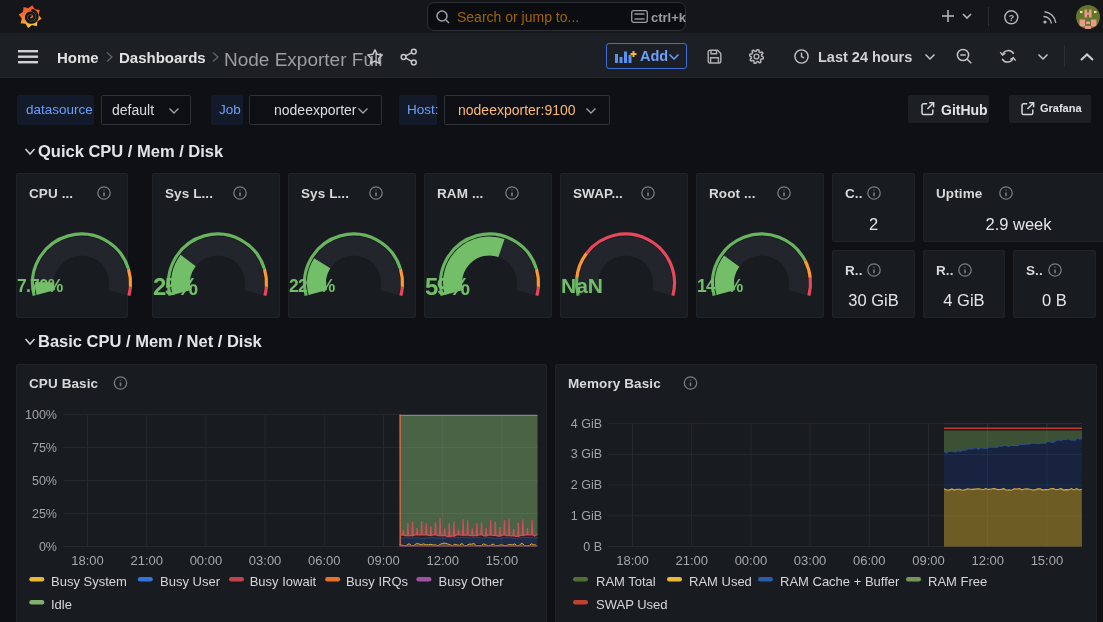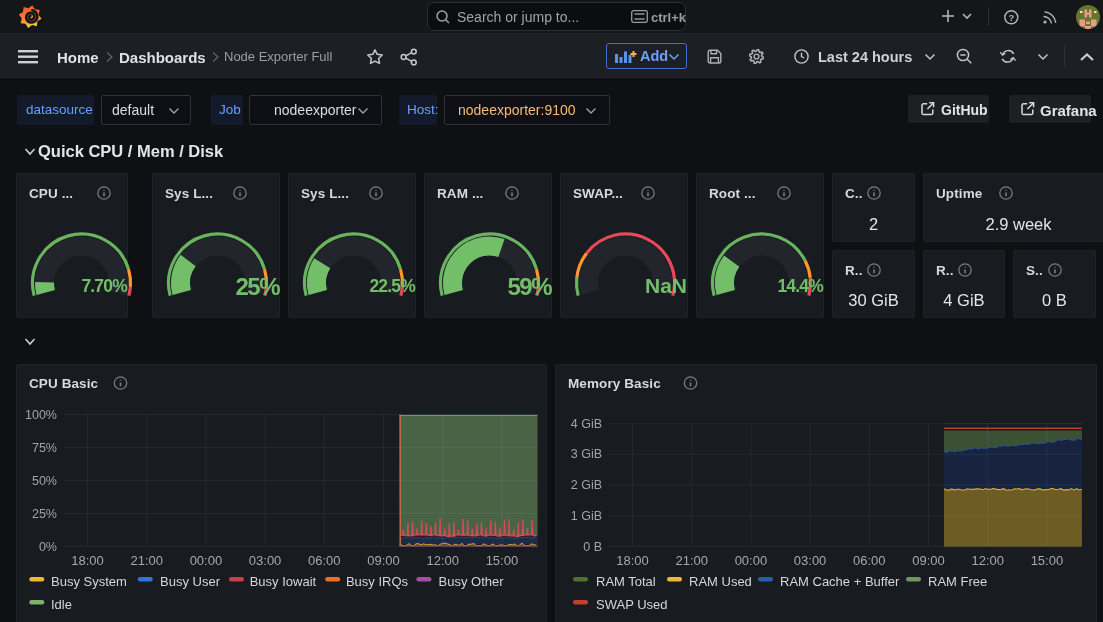--- a/index.html
+++ b/index.html
@@ -1,44 +1,44 @@
 <!DOCTYPE html>
 <html><head><meta charset="utf-8"><style>
 *{margin:0;padding:0;box-sizing:border-box}
 body{width:1103px;height:622px;overflow:hidden;background:#0f1014;font-family:"Liberation Sans",sans-serif}
 #app{position:relative;width:1103px;height:622px}
 .abs{position:absolute}
 .panel{position:absolute;background:#181b1f;border:1px solid #1f2226;border-radius:2px}
 .ptitle{position:absolute;font-size:13.5px;font-weight:700;color:#d8d9da;letter-spacing:.1px}
-.gval{position:absolute;width:100%;text-align:right;color:#73BF69;font-weight:700}
+.gval{position:absolute;width:100%;text-align:left;color:#73BF69;font-weight:700}
 .sval{position:absolute;width:100%;text-align:center;color:#e4e5e7;font-weight:400;font-size:16.5px;line-height:1.15}
 .sechdr{position:absolute;font-size:16.5px;font-weight:700;color:#e3e4e6}
 .crumb{font-size:15px;color:#e0e1e3;font-weight:700}
-.crumbdim{font-size:13px;color:#9d9ea3;font-weight:400}
+.crumbdim{font-size:19px;color:#9d9ea3;font-weight:400}
 </style></head><body>
 <div id="app">
 
 <div class="abs" style="left:0;top:0;width:1103px;height:33px;background:#141619"></div>
 <svg class="abs" style="left:18px;top:4px" width="25" height="26" viewBox="0 0 25 26">
  <defs>
         <linearGradient id="gf" x1="0.3" y1="0" x2="0.45" y2="1">
   <stop offset="0" stop-color="#F0502B"></stop>
           <stop offset="0.55" stop-color="#F58231"></stop>
           <stop offset="1" stop-color="#F9D239"></stop>
         </linearGradient>
       </defs>
  <polygon points="14.28,1.19 16.86,5.37 21.74,6.00 20.61,10.78 23.61,14.68 19.43,17.26 18.80,22.14 14.02,21.01 10.12,24.01 7.54,19.83 2.66,19.20 3.79,14.42 0.79,10.52 4.97,7.94 5.60,3.06 10.38,4.19" fill="url(#gf)"></polygon>
  <path d="M14.40,6.24 L15.67,6.74 L16.81,7.47 L17.76,8.40 L18.49,9.48 L19.00,10.67 L19.25,11.91 L19.24,13.17 L19.00,14.38 L18.52,15.50 L17.84,16.49 L17.00,17.31 L16.02,17.93 L14.95,18.34 L13.84,18.53 L12.74,18.49 L11.68,18.24 L10.71,17.79 L9.86,17.17 L9.17,16.41 L8.65,15.54 L8.33,14.60 L8.19,13.63 L8.26,12.67 L8.51,11.77 L8.92,10.95 L9.48,10.24 L10.16,9.67 L10.92,9.25 L11.73,9.00 L12.55,8.92 L13.36,9.01 L14.11,9.25 L14.79,9.63 L15.36,10.12 L15.81,10.70 L16.13,11.35 L16.31,12.02 L16.34,12.70 L16.24,13.36 L16.02,13.96 L15.68,14.50 L15.26,14.94 L14.78,15.27 L14.25,15.50 L13.71,15.60 L13.18,15.60 L12.67,15.49 L12.21,15.29 L11.82,15.01 L11.51,14.67 L11.29,14.28 L11.15,13.88 L11.11,13.47 L11.14,13.09 L11.25,12.73 L11.43,12.42 L11.65,12.17 L11.91,11.99 L12.19,11.87 L12.47,11.81" fill="none" stroke="#141619" stroke-width="2.6" stroke-linecap="round"></path>
 </svg>
 <div class="abs" style="left:427px;top:2px;width:259px;height:29px;background:#0b0d11;border:1px solid #2c2f34;border-radius:7px"></div>
 <svg class="abs" style="left:435px;top:9px" width="16" height="16">
       <circle cx="7" cy="7" r="5" stroke="#9fa1a7" stroke-width="1.5" fill="none"></circle>
       <line x1="10.7" y1="10.7" x2="14" y2="14" stroke="#9fa1a7" stroke-width="1.5"></line>
     </svg>
-<div class="abs" style="left:457px;top:9px;font-size:14px;color:#a3a3a3">Search or jump to...</div>
+<div class="abs" style="left:457px;top:9px;font-size:14px;color:#a16207">Search or jump to...</div>
 <svg class="abs" style="left:631px;top:10px" width="17" height="13">
       <rect x="0.7" y="0.7" width="15.6" height="11.6" rx="2" stroke="#9a9ca2" stroke-width="1.3" fill="none"></rect>
       <line x1="3.4" y1="4" x2="13.6" y2="4" stroke="#9a9ca2" stroke-width="1.4"></line>
       <line x1="3.4" y1="9" x2="13.6" y2="9" stroke="#9a9ca2" stroke-width="1.4"></line>
     </svg>
 <div class="abs" style="left:651px;top:9.5px;font-size:13px;color:#9a9ca2;font-weight:700">ctrl+k</div>
 <svg class="abs" style="left:941px;top:9px" width="32" height="16">
  <line x1="7" y1="1" x2="7" y2="13" stroke="#b3b4b9" stroke-width="1.6"></line>
       <line x1="1" y1="7" x2="13" y2="7" stroke="#b3b4b9" stroke-width="1.6"></line>
  <polyline points="22,5 26,9 30,5" stroke="#b3b4b9" stroke-width="1.6" fill="none"></polyline>
@@ -174,21 +174,21 @@
  <path d="M9.2 1.8 h4.4 v4.4"></path>
       <line x1="13.2" y1="2.2" x2="7.4" y2="8"></line>
     </svg>
 <div class="abs" style="left:941px;top:102px;font-size:14px;font-weight:700;color:#e2e3e5">GitHub</div>
 <div class="abs" style="left:1009px;top:95px;width:82px;height:28px;background:#1d2023;border-radius:2px"></div>
 <svg class="abs" style="left:1020px;top:101px" width="15" height="15" fill="none" stroke="#d8d9da" stroke-width="1.5">
  <path d="M12.8 8.4 v3.6 a1.6 1.6 0 0 1-1.6 1.6 h-7.6 a1.6 1.6 0 0 1-1.6-1.6 v-7.6 a1.6 1.6 0 0 1 1.6-1.6 h3.6"></path>
  <path d="M9.2 1.8 h4.4 v4.4"></path>
       <line x1="13.2" y1="2.2" x2="7.4" y2="8"></line>
     </svg>
-<div class="abs" style="left:1040px;top:102px;font-size:15px;font-weight:700;color:#e2e3e5">Grafana</div>
+<div class="abs" style="left:1040px;top:102px;font-size:11px;font-weight:700;color:#e2e3e5">Grafana</div>
 
 <svg class="abs" style="left:24px;top:147px" width="12" height="9">
       <polyline points="1.5,2 6,7 10.5,2" stroke="#cfd0d3" stroke-width="1.6" fill="none"></polyline>
     </svg>
 <div class="abs sechdr" style="left:38px;top:142px">Quick CPU / Mem / Disk</div>
 
 <div class="panel" style="left:16px;top:173px;width:112px;height:145px">
       <div class="ptitle" style="left:12px;top:12px">CPU ...</div>
       <svg width="128" height="145" style="position:absolute;left:0;top:0">
         <g stroke="#787b80" fill="none" stroke-width="1.3">
@@ -335,20 +335,21 @@
           <line x1="41" y1="18.5" x2="41" y2="22.2" stroke-width="1.6"></line>
           <line x1="41" y1="15.8" x2="41" y2="16.6" stroke-width="1.8"></line>
         </g>
       </svg>
       <div class="sval" style="top:40px">0 B</div>
     </div>
 
 <svg class="abs" style="left:24px;top:337px" width="12" height="9">
       <polyline points="1.5,2 6,7 10.5,2" stroke="#cfd0d3" stroke-width="1.6" fill="none"></polyline>
     </svg>
+<div class="abs sechdr" style="left:38px;top:332px">Basic CPU / Mem / Net / Disk</div>
 
 <div class="panel" style="left:16px;top:364px;width:531px;height:280px">
  <div class="ptitle" style="left:12px;top:11px">CPU Basic</div>
  <svg width="531" height="30" style="position:absolute;left:0;top:0">
         <g stroke="#787b80" fill="none" stroke-width="1.3">
           <circle cx="103.5" cy="18" r="6.2"></circle>
           <line x1="103.5" y1="17.5" x2="103.5" y2="21.2" stroke-width="1.6"></line>
           <line x1="103.5" y1="14.8" x2="103.5" y2="15.6" stroke-width="1.8"></line>
         </g>
       </svg>

